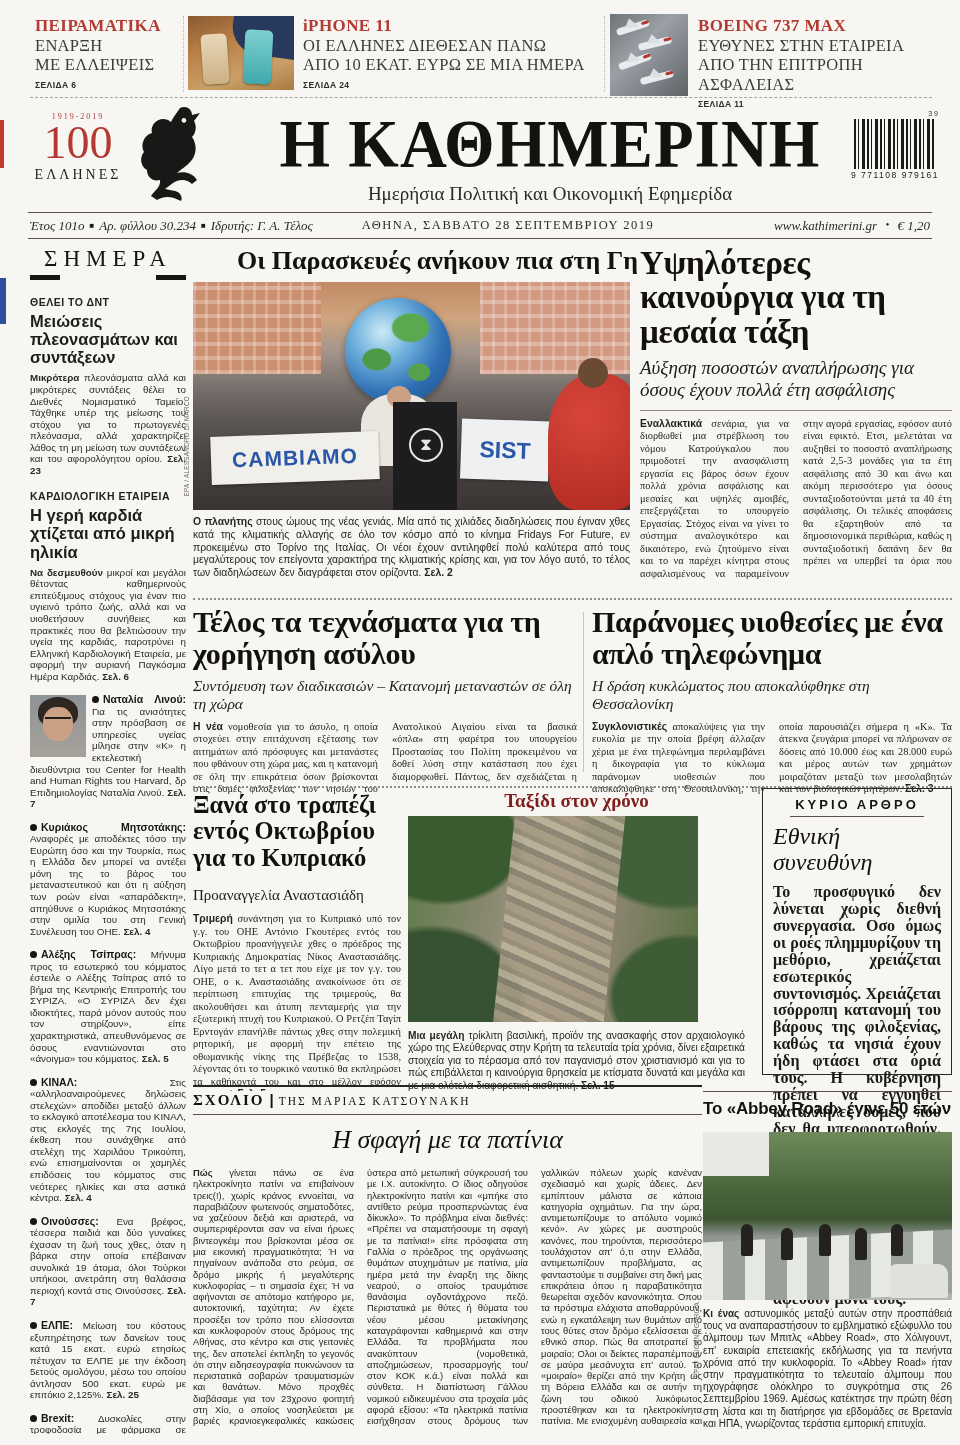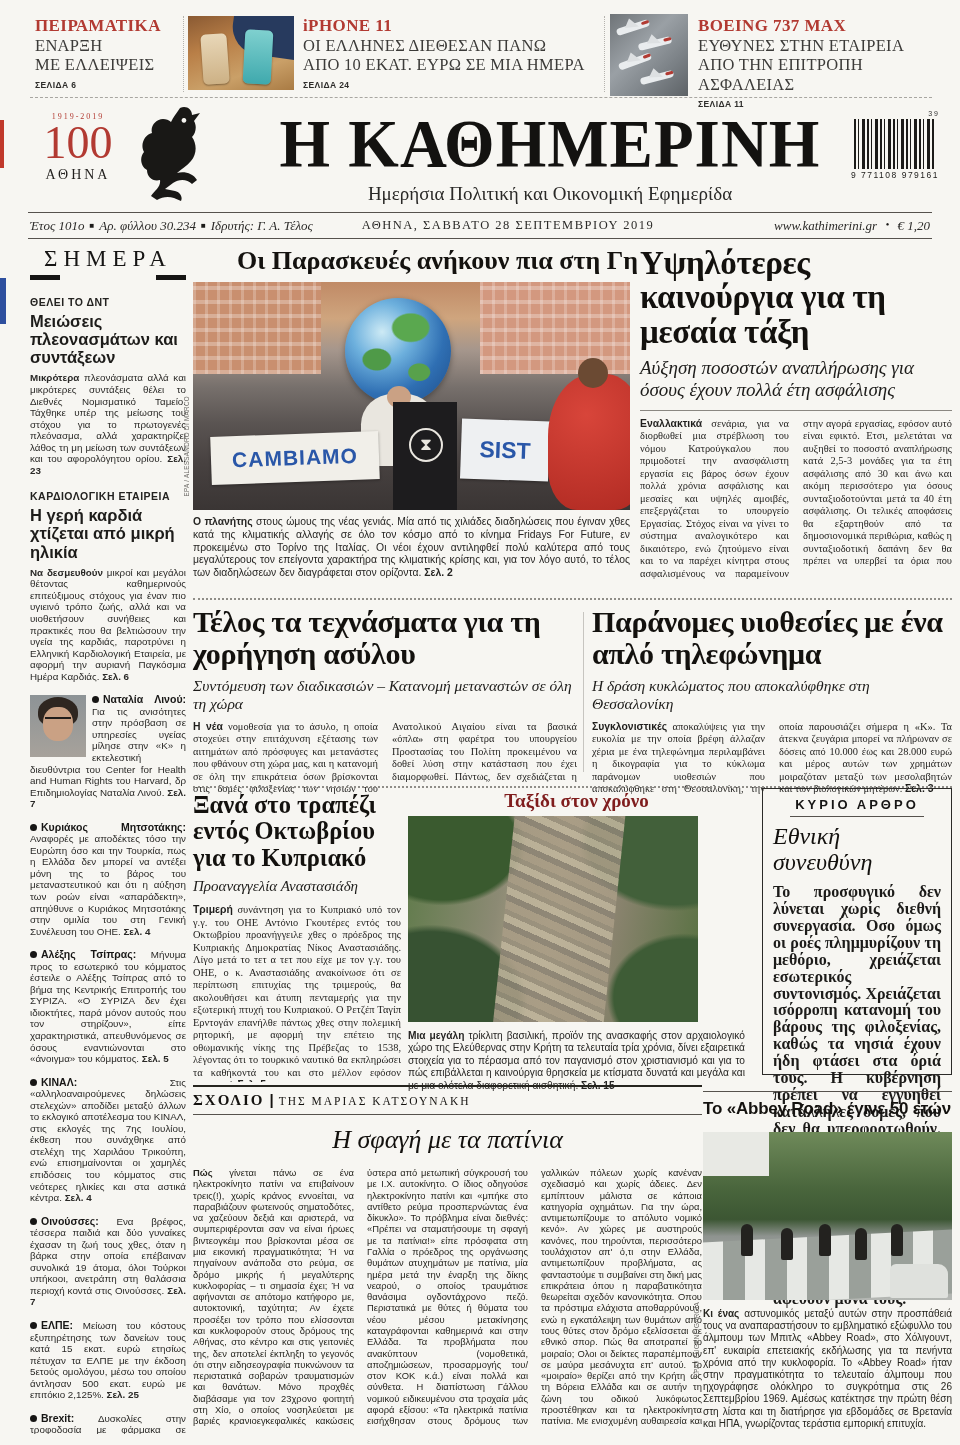--- a/index.html
+++ b/index.html
@@ -105,21 +105,21 @@
   .dotrule{border-top:2px dotted #8f8d88;height:0;}
   
   .mid-head{font-size:30px;line-height:1.06;font-weight:bold;color:#13110e;letter-spacing:-.3px;}
   .mid-sub{font-size:15.5px;font-style:italic;color:#1d1c1a;margin:7px 0 8px;}
   #asylum{left:193px;top:606px;width:384px;height:174px;}
   #adoption{left:592px;top:606px;width:360px;height:174px;}
   #vsep1{left:583px;top:612px;height:160px;border-left:1px solid #c7c5c0;width:0;}
   
   #cyprus{left:193px;top:792px;width:208px;height:292px;}
   #cy-head{font-size:24.5px;line-height:1.08;font-weight:bold;color:#13110e;}
-  #cy-sub{font-size:15px;font-style:italic;color:#1d1c1a;margin:7px 0 9px;}
+  #cy-sub{font-size:15px;color:#1d1c1a;margin:16px 0 9px;}
   #timetravel{left:408px;top:790px;width:337px;height:296px;}
   #tt-title{text-align:center;font-size:19px;font-weight:600;color:#7f1d1d;}
   #tt-photo{position:absolute;left:0;top:26px;width:290px;height:206px;overflow:hidden;background:
      radial-gradient(130px 95px at 12% 14%,#3a5a2f 0 58%,transparent 64%),
      radial-gradient(150px 110px at 92% 12%,#42603a 0 58%,transparent 64%),
      radial-gradient(150px 120px at 8% 90%,#375232 0 58%,transparent 64%),
      radial-gradient(120px 100px at 95% 88%,#3e5c36 0 58%,transparent 64%),
      linear-gradient(100deg,#5d7a48 0%,#8c8a74 32%,#b5a78c 50%,#8f8573 66%,#55703f 100%);}
   #tt-photo .ruins{position:absolute;left:96px;top:-10px;width:110px;height:230px;transform:rotate(6deg);
      background:repeating-linear-gradient(18deg,#bdb39a 0 7px,#99907c 7px 12px,#a89c85 12px 20px,#8c8474 20px 26px);opacity:.9;}
@@ -190,21 +190,21 @@
       <div class="teaser-line serif">ΕΥΘΥΝΕΣ ΣΤΗΝ ΕΤΑΙΡΕΙΑ</div>
       <div class="teaser-line serif">ΑΠΟ ΤΗΝ ΕΠΙΤΡΟΠΗ ΑΣΦΑΛΕΙΑΣ</div>
       <div class="teaser-page">ΣΕΛΙΔΑ 11</div>
     </div>
   </div>
   <div class="abs" id="strip-rule"></div>
 
   <div class="abs" id="annv">
     <div class="yrs">1919-2019</div>
     <div class="num">100</div>
-    <div class="lbl">ΑΘΗΝΑ</div>
+    <div class="lbl">ΕΛΛΗΝΕΣ</div>
   </div>
   <div class="abs" id="griffin">
     <svg width="64" height="100" viewBox="0 0 64 100" aria-hidden="true">
       <path fill="#191816" d="M40 4c6-3 12 1 12 7l8-2-6 8c3 5 2 12-2 16 5 7 5 17-1 24-4 5-10 8-14 12 7-2 16 0 20 7l-5 4c-5-5-13-5-19-1l-8 6 10 2c5 1 8 6 6 10l-7-3c-6-2-12-1-17 2l-6-4c4-6 10-9 9-16-7 2-13-3-13-10-6-3-8-12-3-18-4-7 0-17 8-19-2-7 4-14 11-14 3 0 6 1 8 3 2-5 6-9 9-14z"></path>
       <path fill="#f7f6f2" d="M44 14a2.4 2.4 0 1 1-.1 0z"></path>
     </svg>
   </div>
   <div class="abs serif" id="mast-title">Η ΚΑΘΗΜΕΡΙΝΗ</div>
   <div class="abs serif" id="mast-sub">Ημερήσια Πολιτική και Οικονομική Εφημερίδα</div>
   <div class="abs" id="barcode">

